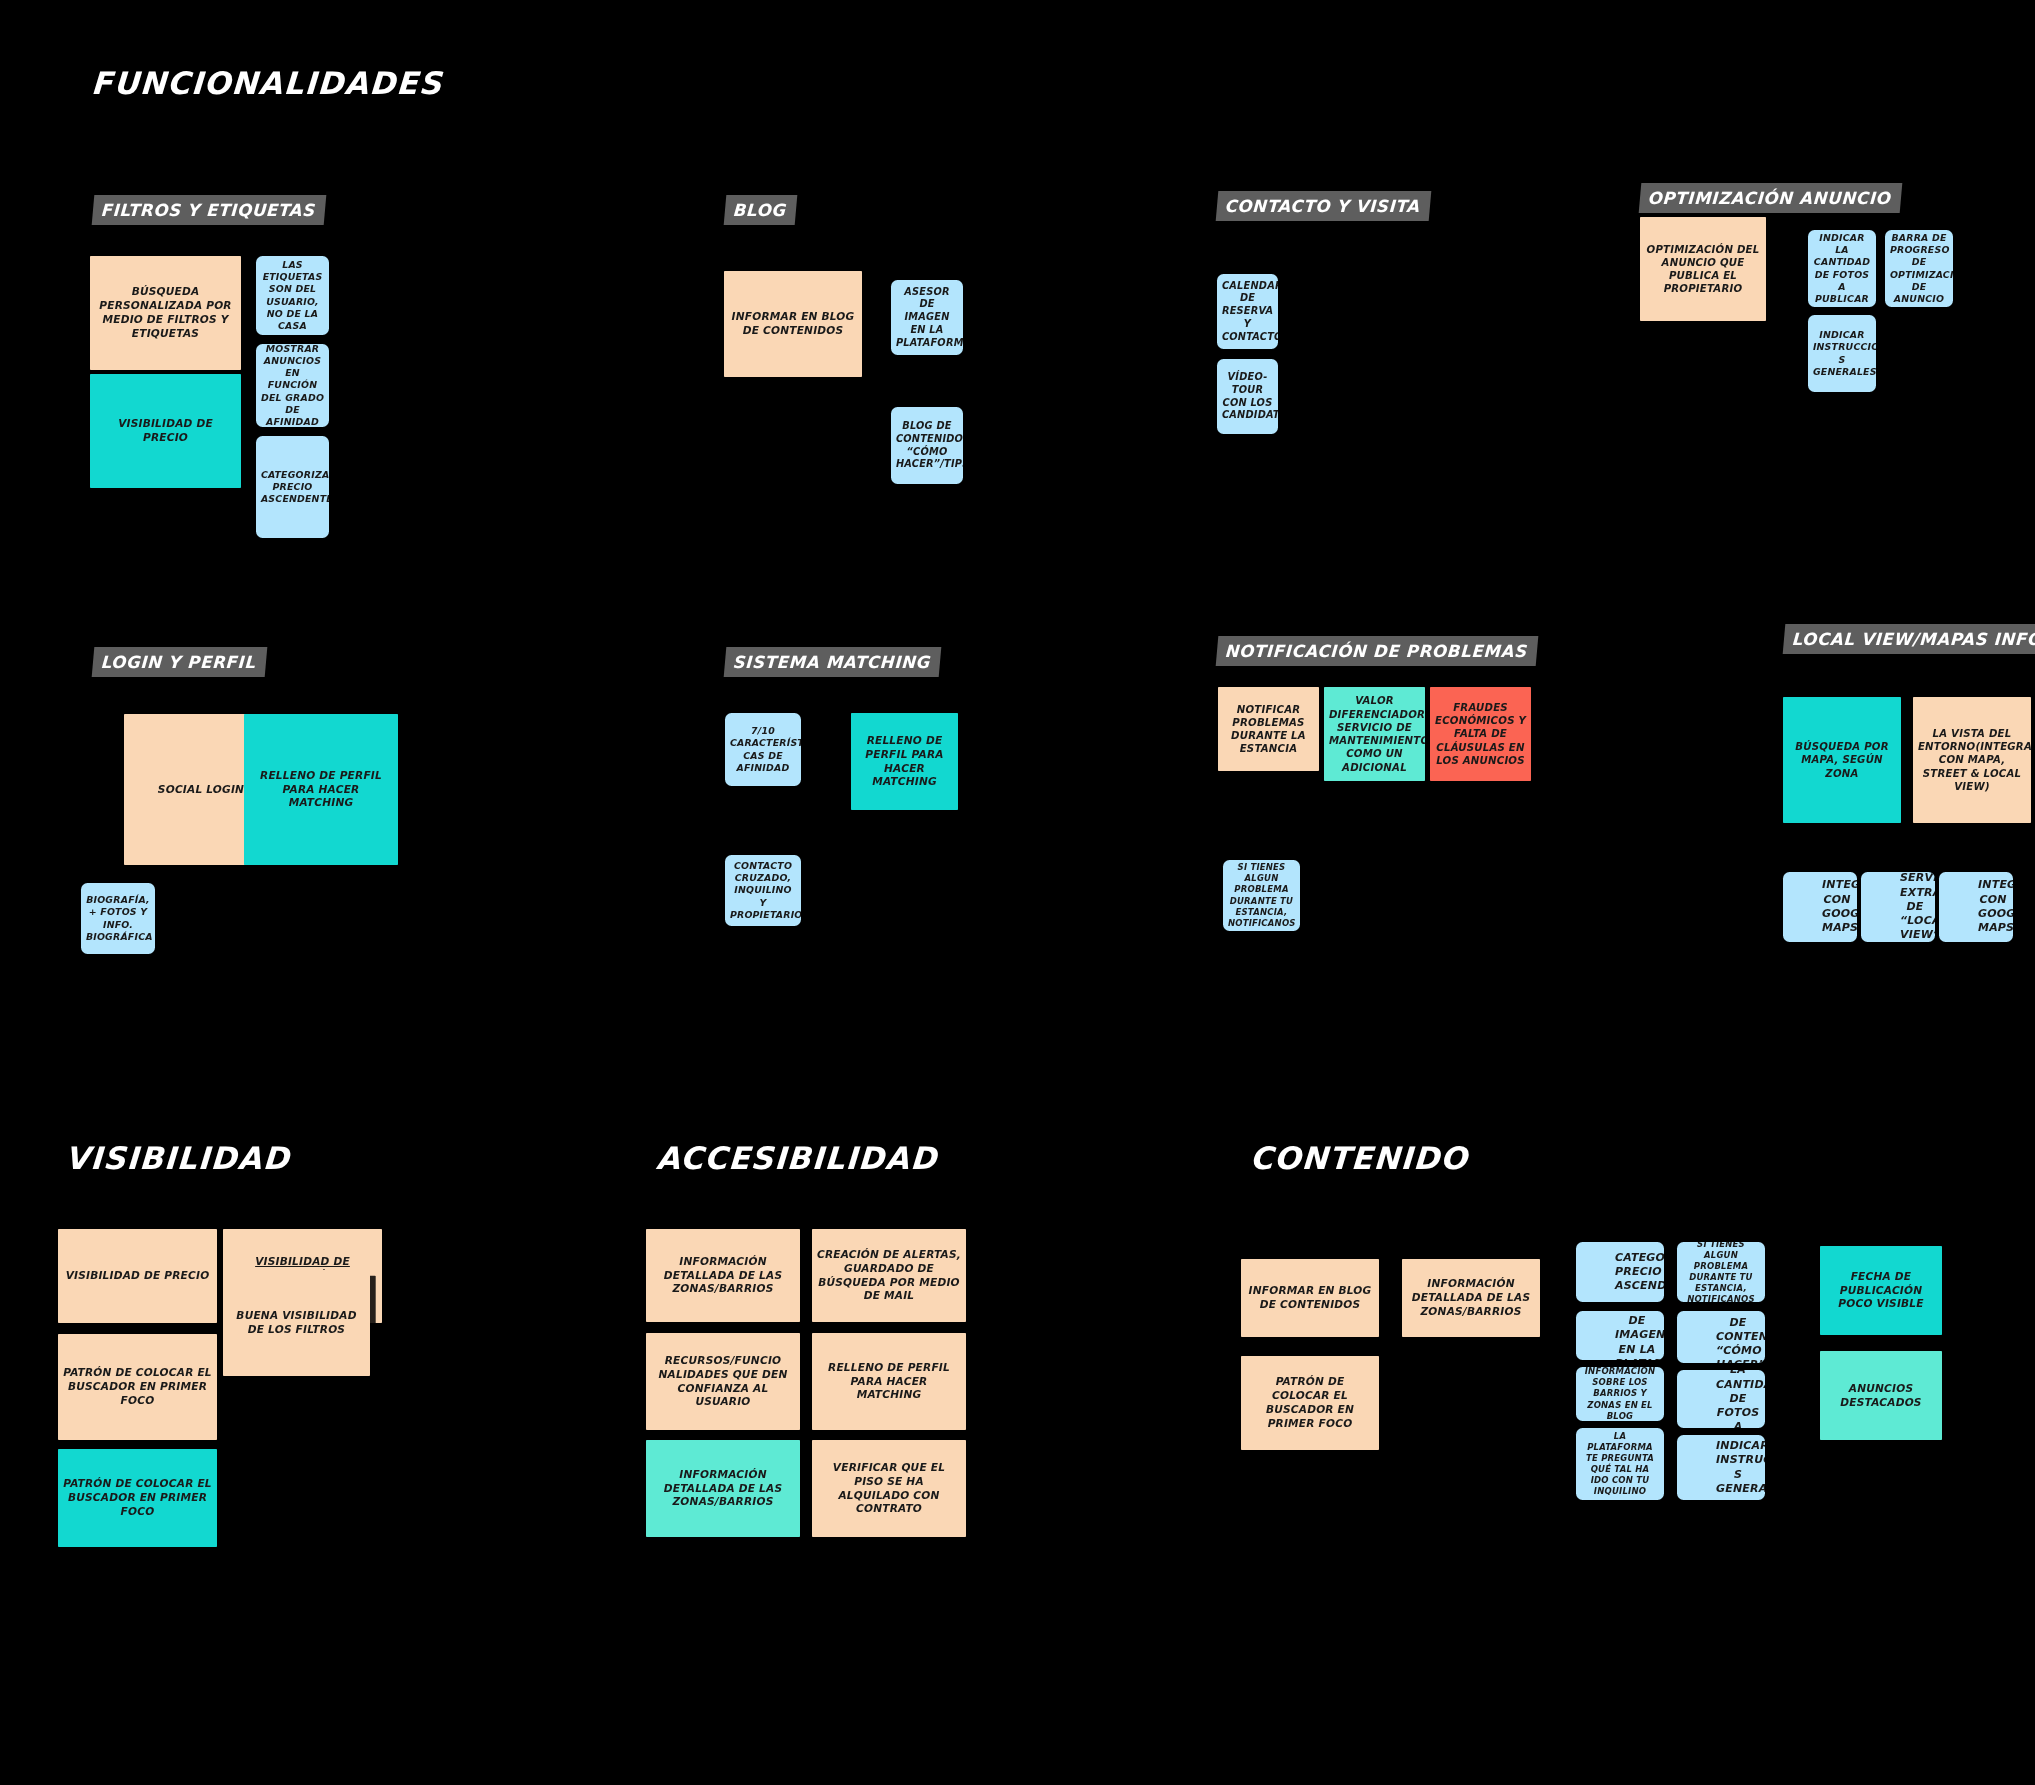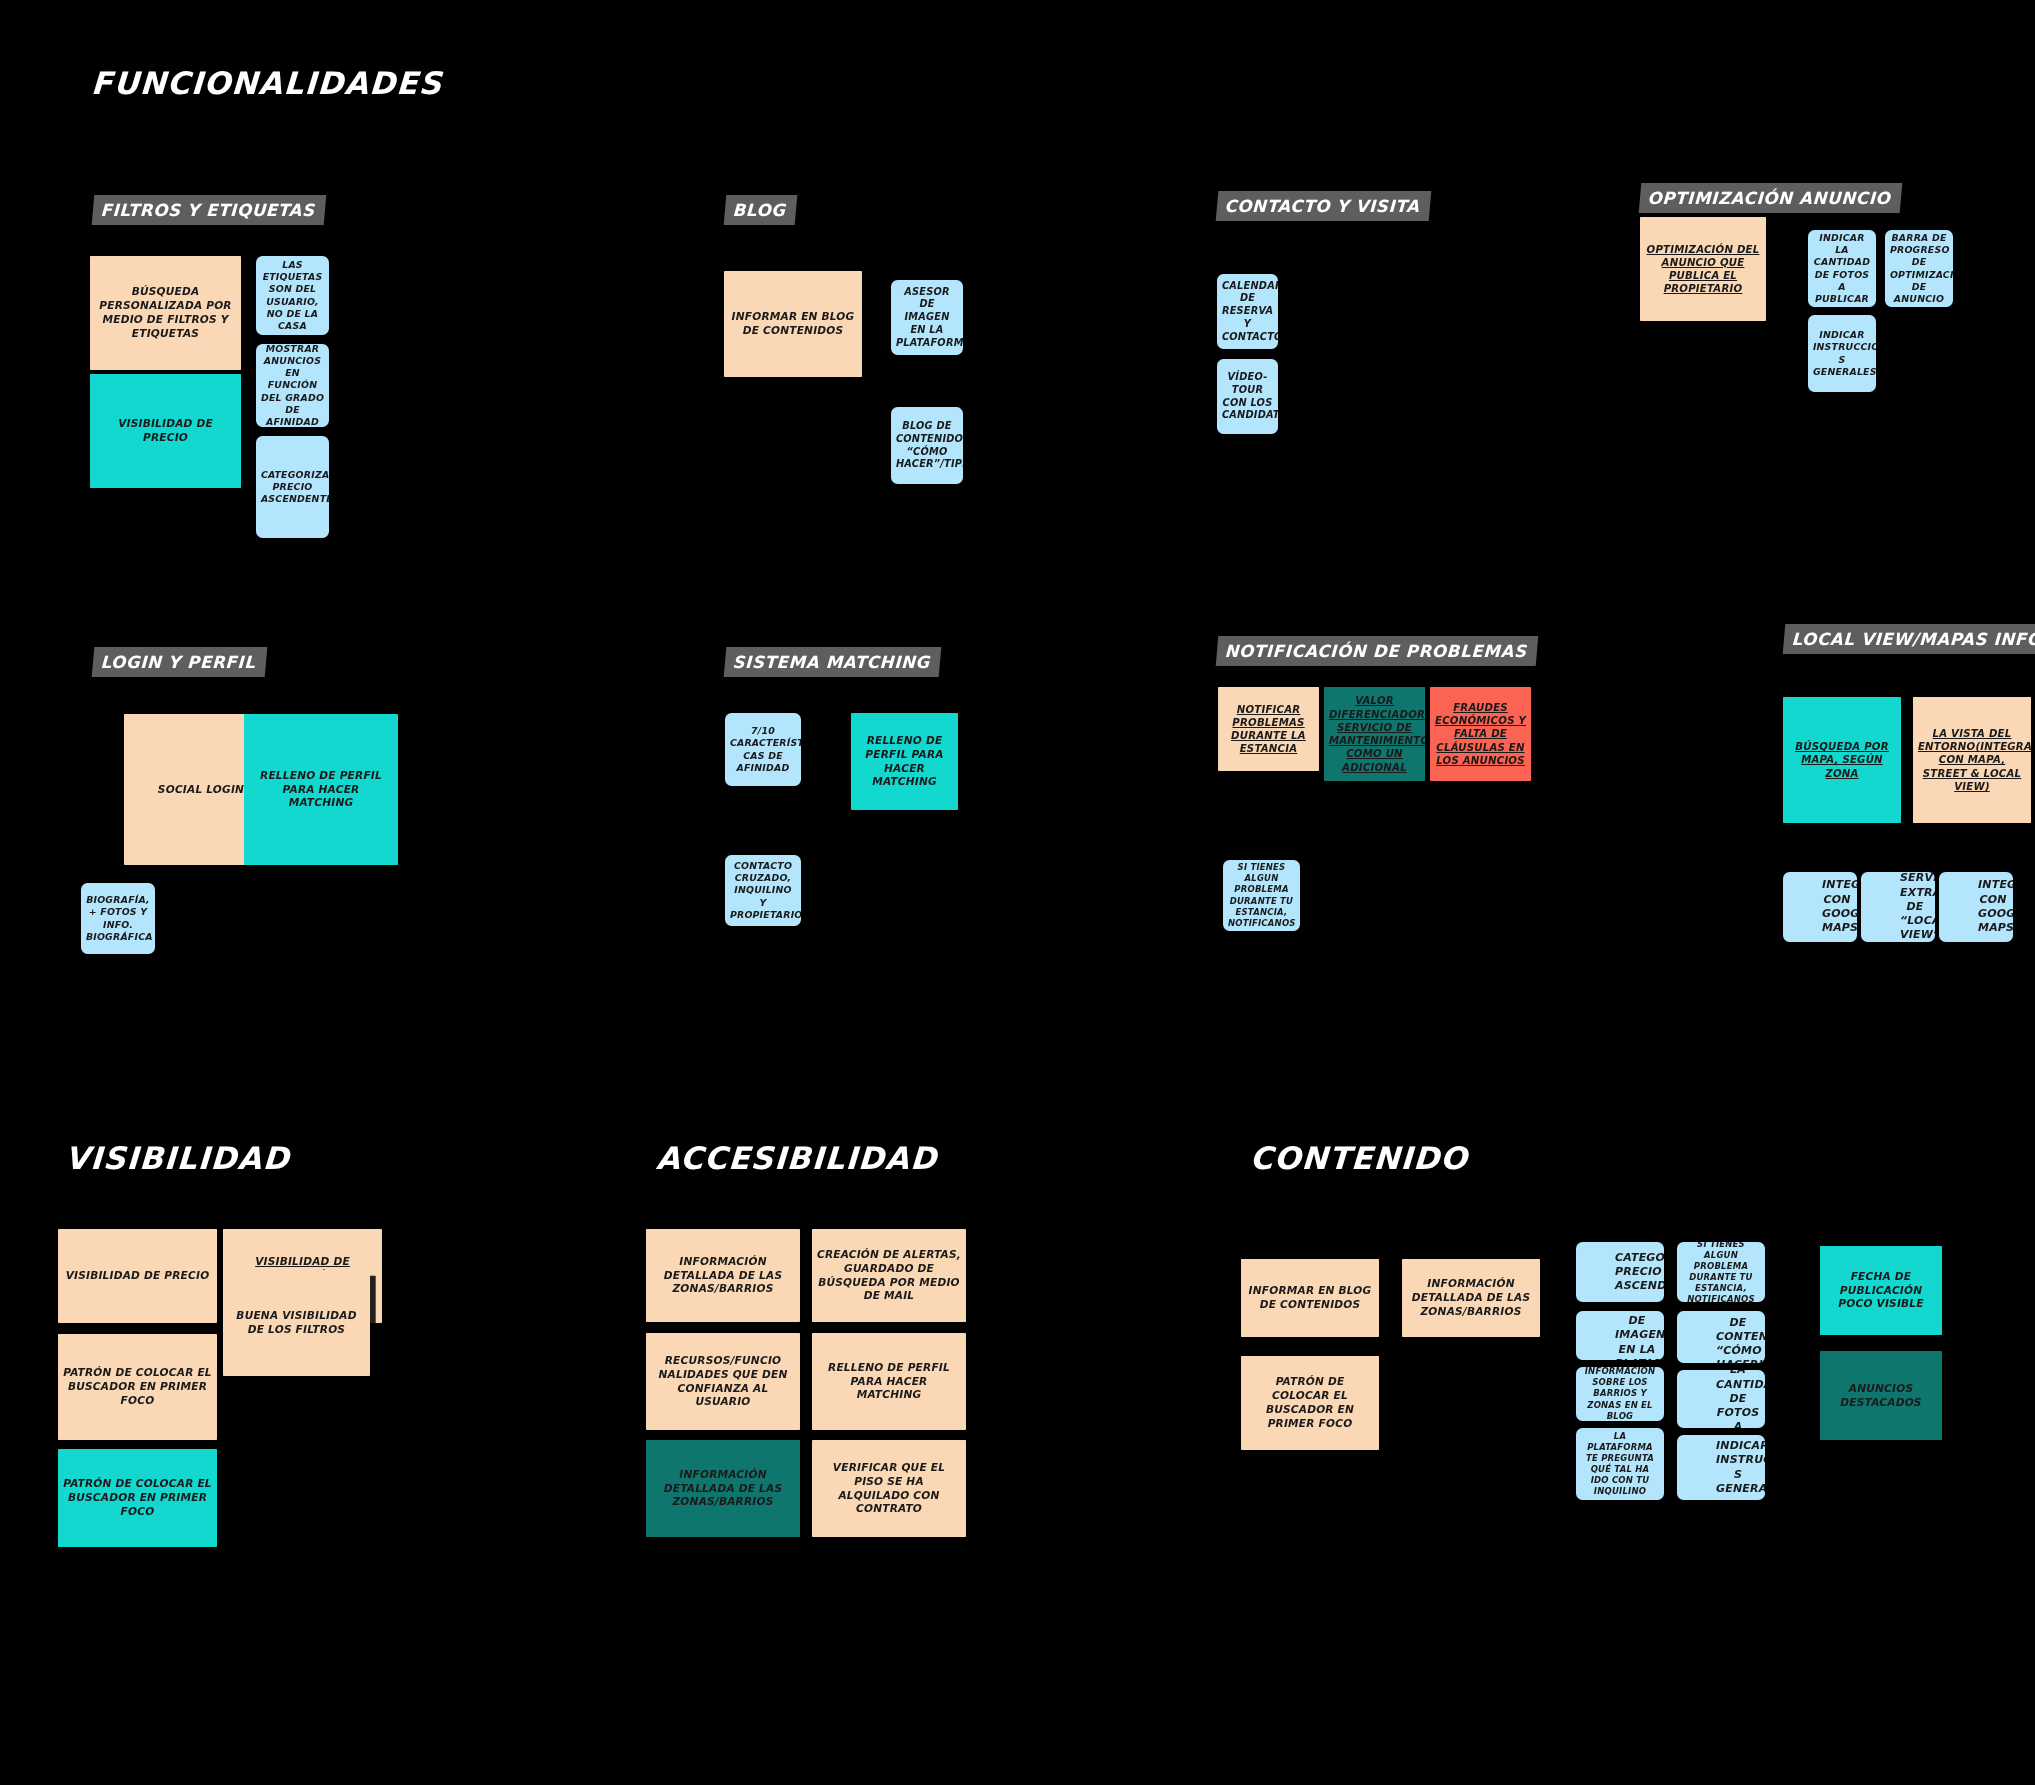--- a/index.html
+++ b/index.html
@@ -68,27 +68,27 @@
     box-shadow:5.7px 5.7px 0 rgba(0,0,0,0.85);
   }
   
   .rd{
     border-radius:6.5px;
   }
 
   .peach{background:#FAD7B5;}
   .teal {background:#12D8D0;}
   .blue {background:#B3E5FD;}
-  .purple{background:#0f766e;}
+  .purple{background:#5eead4;}
   .red  {background:#FB6453;}
   .fs-21{font-size:8.5px;}
   .fs-22{font-size:11px;padding-left:39px;}
   .fs-23{font-size:9.4px;}
   .fs-24{font-size:9.8px;}
-  .fs-25{font-size:10.2px;text-decoration:underline;}
+  .fs-25{font-size:10.2px;}
   .fs-26{font-size:10.6px;}
 </style>
 </head>
 <body>
 
 <div class="board">
 
   <div class="big-title" style="left:94px;top:65px;">FUNCIONALIDADES</div>
 
   <div class="chip" style="left:93px;top:195px;height:30px;">

